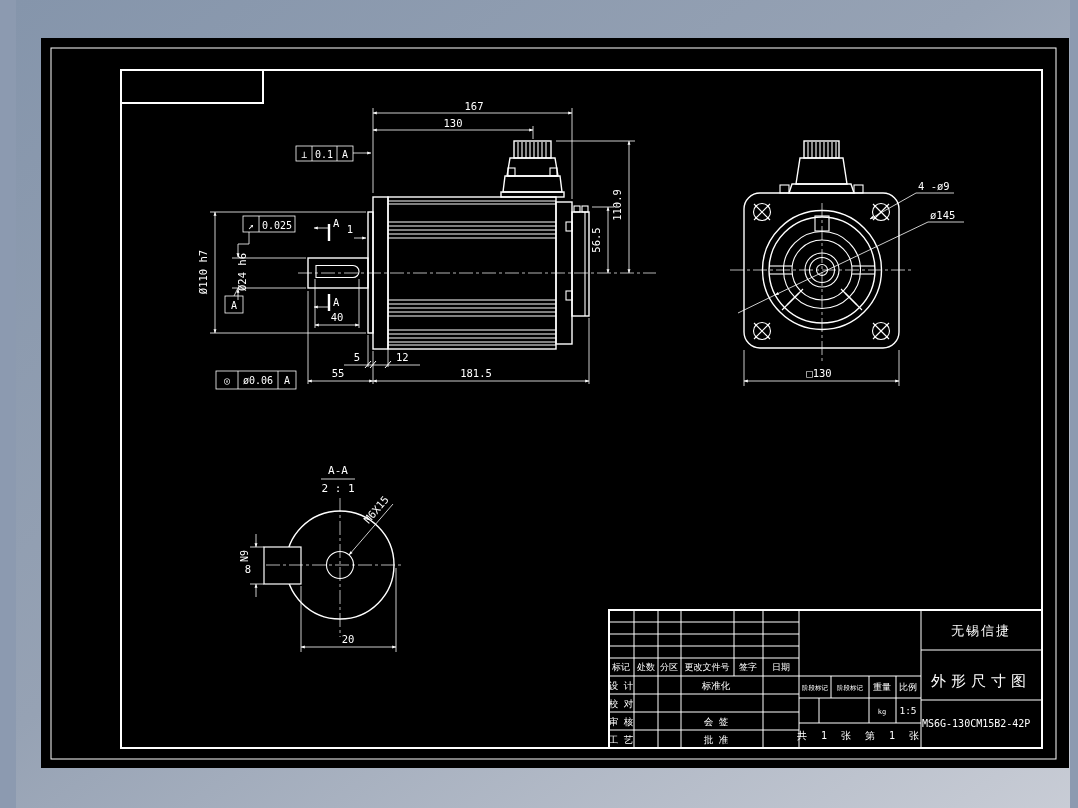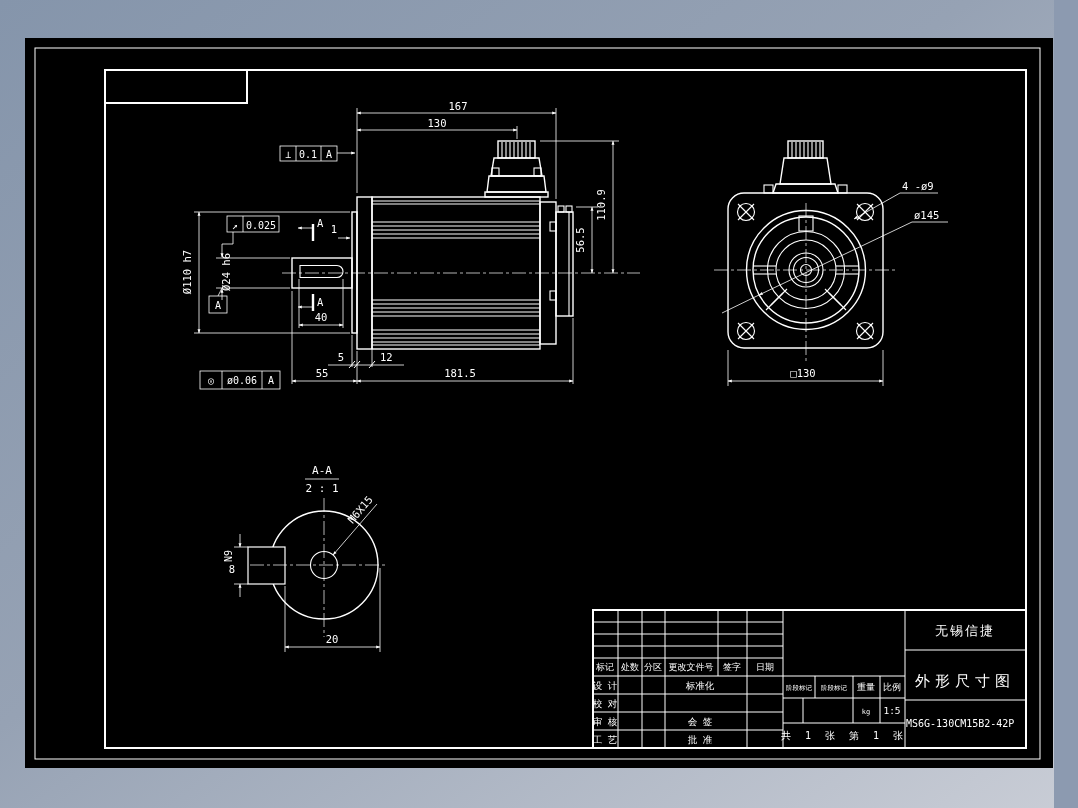--- a/index.html
+++ b/index.html
@@ -1,17 +1,17 @@
 <!DOCTYPE html>
 <html><head>
 <meta charset="utf-8">
 <style>
   html,body{margin:0;padding:0;background:#8c9ab0;}
   .page{position:relative;width:1054px;height:808px;overflow:hidden;
-        font-family:"DejaVu Sans Mono","Liberation Mono",monospace;}
+        font-family:"DejaVu Sans Mono","Liberation Mono",monospace;padding-left:16px;}
   svg text{fill:#ffffff;font-family:"DejaVu Sans Mono","Liberation Mono",monospace;}
   .cjk{font-family:"DejaVu Sans","Liberation Sans",sans-serif;}
   .obj{stroke:#fff;stroke-width:1.4;fill:none;}
   .obj2{stroke:#fff;stroke-width:1.1;fill:none;}
   .dim{stroke:#fff;stroke-width:0.8;fill:none;}
   .cl{stroke:#fff;stroke-width:0.7;fill:none;stroke-dasharray:14 3 3 3;}
   .tbl{stroke:#fff;stroke-width:1;fill:none;}
   .tblb{stroke:#fff;stroke-width:2;fill:none;}
   .dtxt{font-size:10.5px;}
   .stxt{font-size:10px;}

